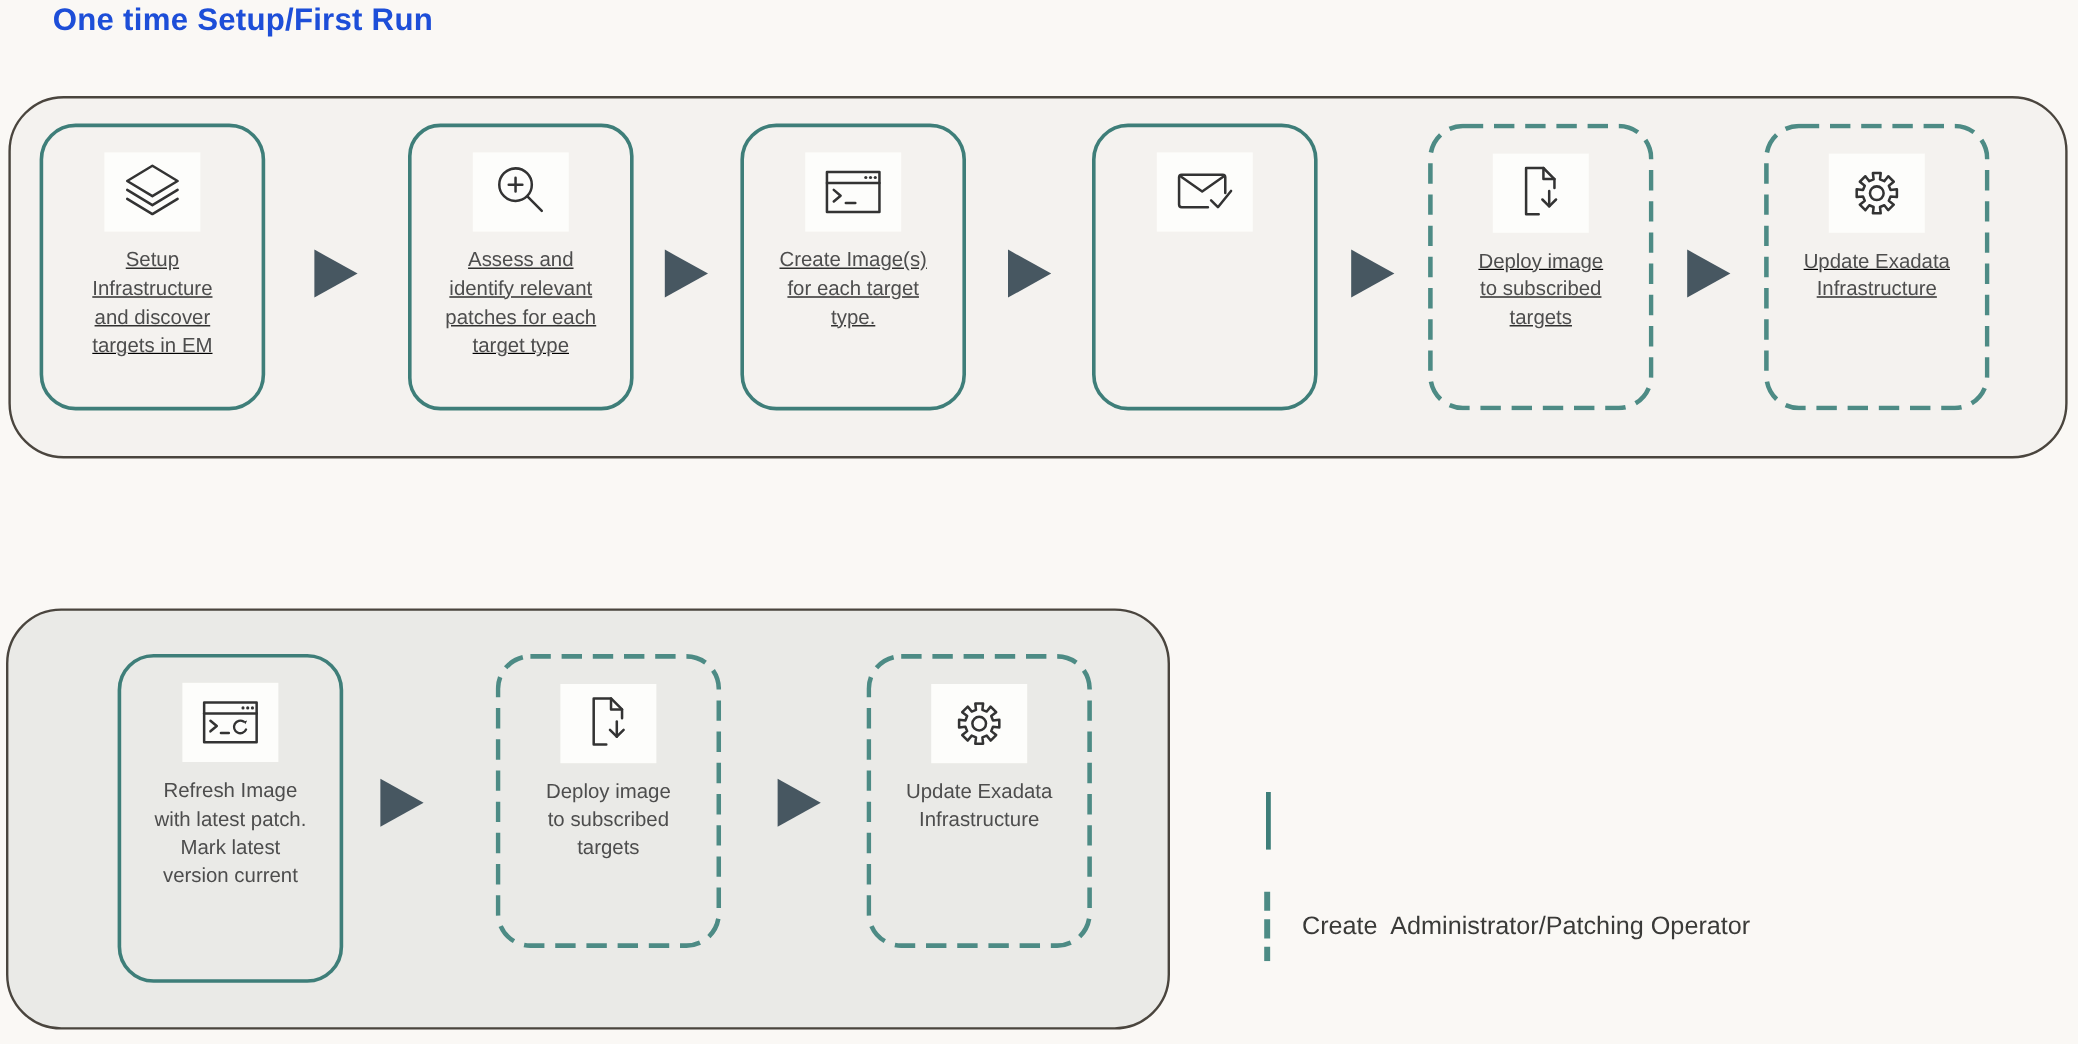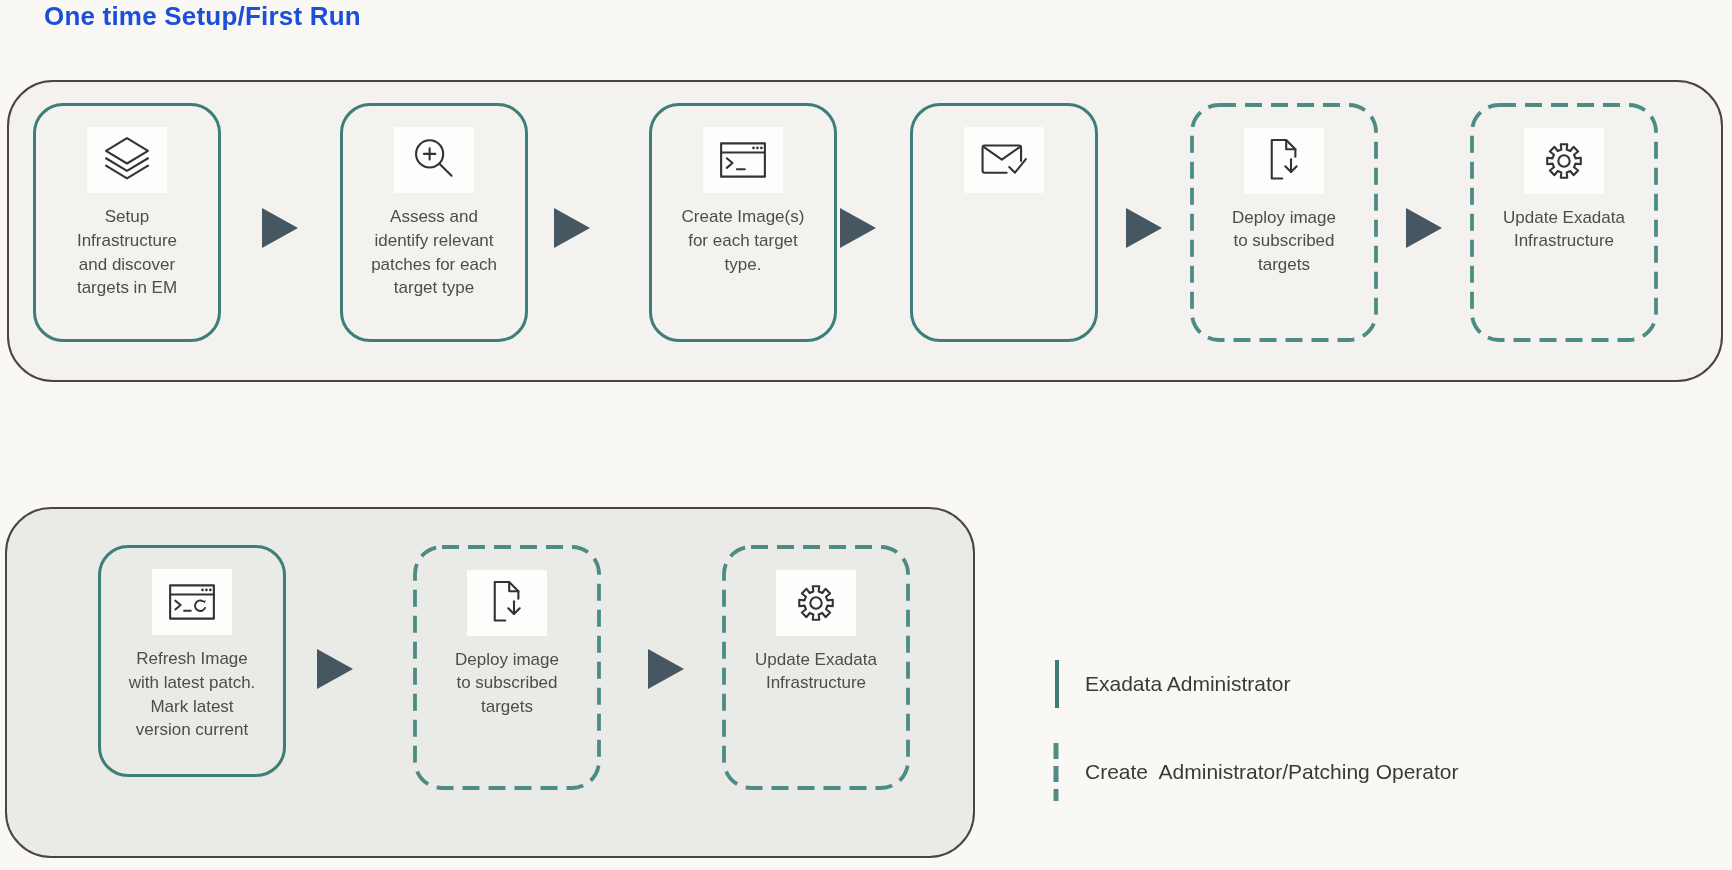--- a/index.html
+++ b/index.html
@@ -25,25 +25,25 @@
 
   .step{
     position:absolute;box-sizing:border-box;border-radius:30px;
     display:flex;flex-direction:column;align-items:center;
     padding-top:21px;
   }
   .step.solid{border:3.5px solid #3e7e79;}
   .step.dashed{border:none;padding-top:24.5px;}
   .dash-rect{position:absolute;left:0;top:0;pointer-events:none;}
 
-  .row1 .step{top:103px;width:188px;height:239px;}
-  .s1-1{left:33px;}  .s1-2{left:340px;} .s1-3{left:649px;}
+  .row1 .step{top:103px;width:188px;height:239px;text-decoration:underline;}
+  .s1-1{left:33px;}  .s1-2{left:340px;border-radius:27px;} .s1-3{left:617px;}
   .s1-4{left:910px;} .s1-5{left:1190px;}.s1-6{left:1470px;}
 
-  .row2 .step{top:545px;width:188px;height:232px;}
+  .row2 .step{top:545px;width:188px;height:274px;}
   .s2-1{left:98px;}  .s2-2{left:413px;} .s2-3{left:722px;}
 
   .icon-patch{
     width:80px;height:66px;background:#fdfdfb;
     display:flex;align-items:center;justify-content:center;
     margin-bottom:12px;flex:none;
   }
   .icon-patch svg{display:block;}
 
   .step-label{
@@ -238,20 +238,19 @@
           <path d="M51.15 28.27 L51.15 35.73 L45.15 35.04 L43.45 39.16 L48.17 42.9 L42.9 48.17 L39.16 43.45 L35.04 45.15 L35.72 51.15 L28.28 51.15 L28.96 45.15 L24.85 43.45 L21.1 48.17 L15.83 42.9 L20.55 39.16 L18.85 35.04 L12.85 35.72 L12.85 28.28 L18.85 28.96 L20.55 24.84 L15.83 21.1 L21.1 15.83 L24.84 20.55 L28.96 18.85 L28.28 12.85 L35.72 12.85 L35.04 18.85 L39.16 20.55 L42.9 15.83 L48.17 21.1 L43.45 24.84 L45.15 28.96 Z"></path>
           <circle cx="32" cy="32" r="6.5"></circle>
         </svg>
       </span>
       <span class="step-label">Update Exadata
 Infrastructure</span>
     </div>
   </div>
 
   <div class="legend-bar-solid"></div>
-  <div class="legend-label legend-label-1">Exadata Administrator</div>
 
   <svg class="legend-bar-dashed" width="6" height="58">
     <line x1="3" y1="0" x2="3" y2="58" stroke="#4d8b85" stroke-width="5" stroke-dasharray="16 7"></line>
   </svg>
   <div class="legend-label legend-label-2">Create  Administrator/Patching Operator</div>
 
 </div>
 
 </body></html>

